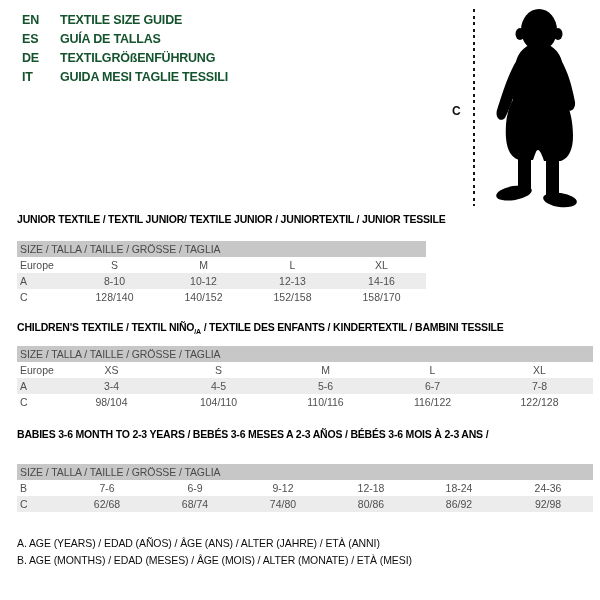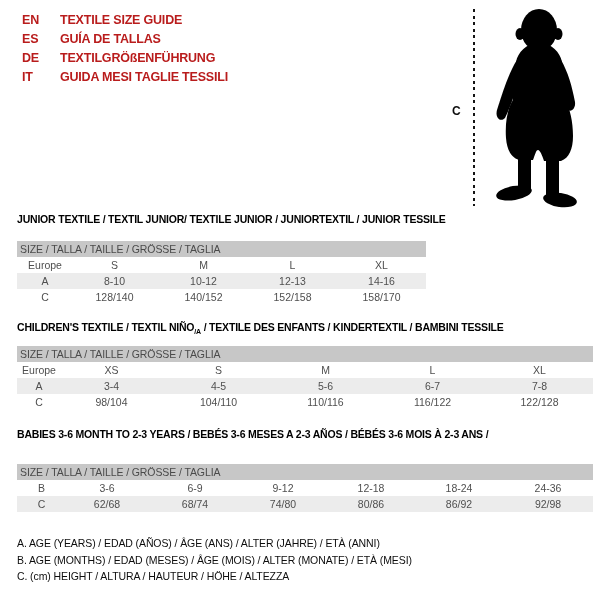--- a/index.html
+++ b/index.html
@@ -6,21 +6,21 @@
   html,body { width:600px; height:600px; }
   body {
     position:relative; width:600px; height:600px; background:#ffffff;
     font-family:"Liberation Sans","DejaVu Sans",sans-serif;
     color:#111; overflow:hidden;
   }
 
   
   .lang-block { position:absolute; left:22px; top:11px; }
   .lang-row { display:flex; line-height:19px; font-size:12.5px; font-weight:700;
-              letter-spacing:-0.2px; color:#b91c1c; }
+              letter-spacing:-0.2px; color:#14532d; }
   .lang-code { width:38px; flex:0 0 38px; }
 
   
   .figure { position:absolute; left:440px; top:0; width:160px; height:215px; }
   .dotline {
     position:absolute; left:33px; top:9px; width:2px; height:197px;
     background:repeating-linear-gradient(to bottom,#141414 0 3px,transparent 3px 6.5px);
   }
   .c-label { position:absolute; left:12px; top:104px; font-size:12px; font-weight:700; color:#0d0d0d; }
   .baby-svg { position:absolute; left:40px; top:4px; }
@@ -28,21 +28,21 @@
   
   .sec-title {
     position:absolute; font-size:10.5px; font-weight:700; color:#000;
     letter-spacing:-0.2px; line-height:15px; white-space:nowrap;
   }
   .size-table { position:absolute; border-collapse:collapse; table-layout:fixed; }
   .size-table td {
     height:16px; line-height:16px; font-size:10.5px; color:#4f4f4f;
     text-align:center; padding:0; overflow:hidden; white-space:nowrap;
   }
-  .size-table td.lbl { text-align:center; padding-left:3px;margin-left:28px; }
+  .size-table td.lbl { text-align:left; padding-left:3px;margin-left:28px; }
   .size-table tr.bar td {
     background:#c7c7c7; text-align:left; padding-left:3px; color:#4a4a4a;
     letter-spacing:-0.1px;
   }
   .size-table tr.alt td { background:#ececec; }
   sub.small { font-size:7px; vertical-align:sub; }
 
   
   .notes { position:absolute; left:17px; top:535px; }
   .note-line { font-size:10.5px; font-weight:400; color:#0d0d0d; line-height:16.5px;
@@ -190,21 +190,21 @@
       <col style="width:88px">
       <col style="width:88px">
       <col style="width:90px">
     </colgroup>
   <tbody>
       <tr class="bar">
     <td colspan="7">SIZE / TALLA / TAILLE / GRÖSSE / TAGLIA</td>
   </tr>
   <tr>
     <td class="lbl">B</td>
-    <td>3-6</td>
+    <td>7-6</td>
     <td>6-9</td>
     <td>9-12</td>
     <td>12-18</td>
     <td>18-24</td>
     <td>24-36</td>
   </tr>
   <tr class="alt">
     <td class="lbl">C</td>
     <td>62/68</td>
     <td>68/74</td>
@@ -212,14 +212,13 @@
     <td>80/86</td>
     <td>86/92</td>
     <td>92/98</td>
   </tr>
 </tbody>
   </table>
 
 <div class="notes">
   <div class="note-line">A. AGE (YEARS) / EDAD (AÑOS) / ÂGE (ANS) / ALTER (JAHRE) / ETÀ (ANNI)</div>
   <div class="note-line">B. AGE (MONTHS) / EDAD (MESES) / ÂGE (MOIS) / ALTER (MONATE) / ETÀ (MESI)</div>
-  <div class="note-line">C. (cm) HEIGHT / ALTURA / HAUTEUR / HÖHE / ALTEZZA</div>
 </div>
 
 </body></html>

